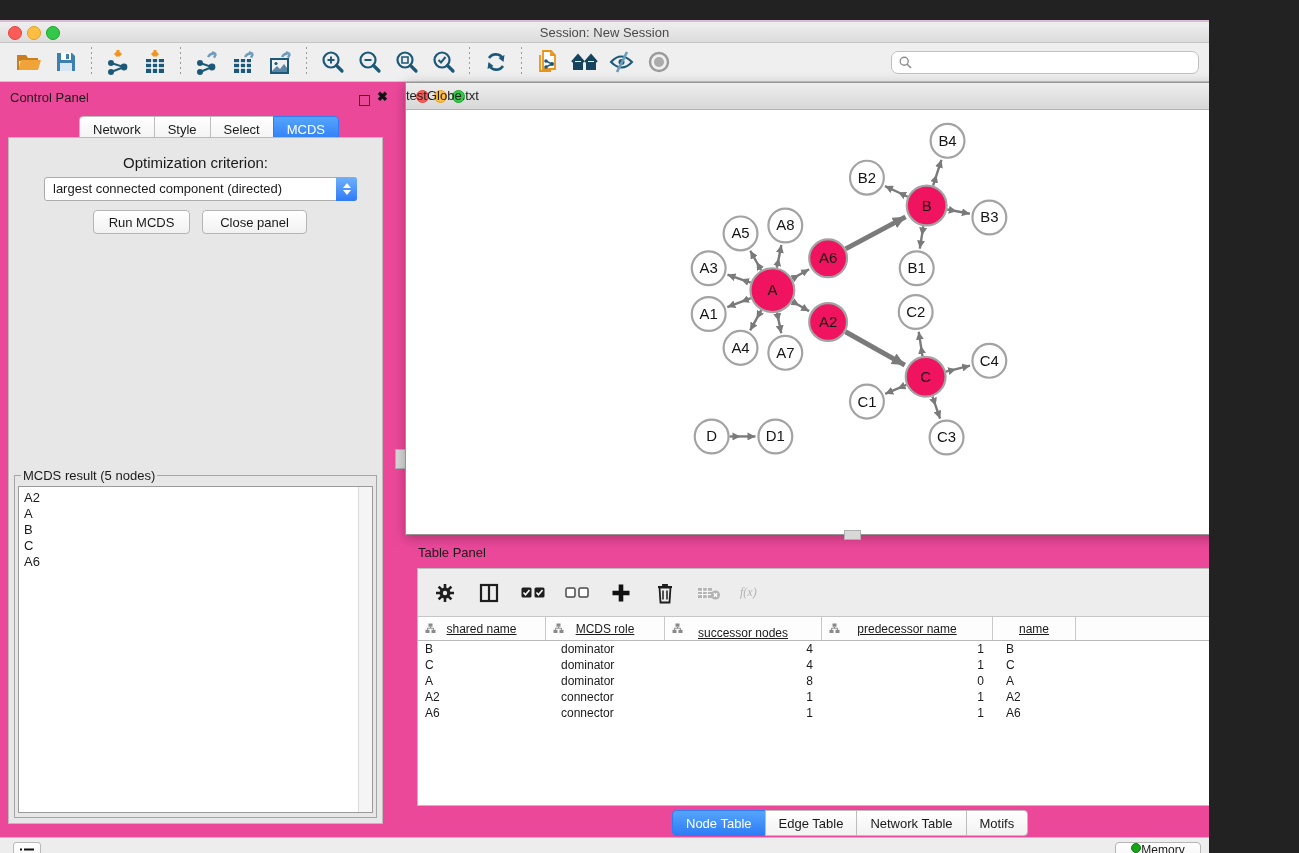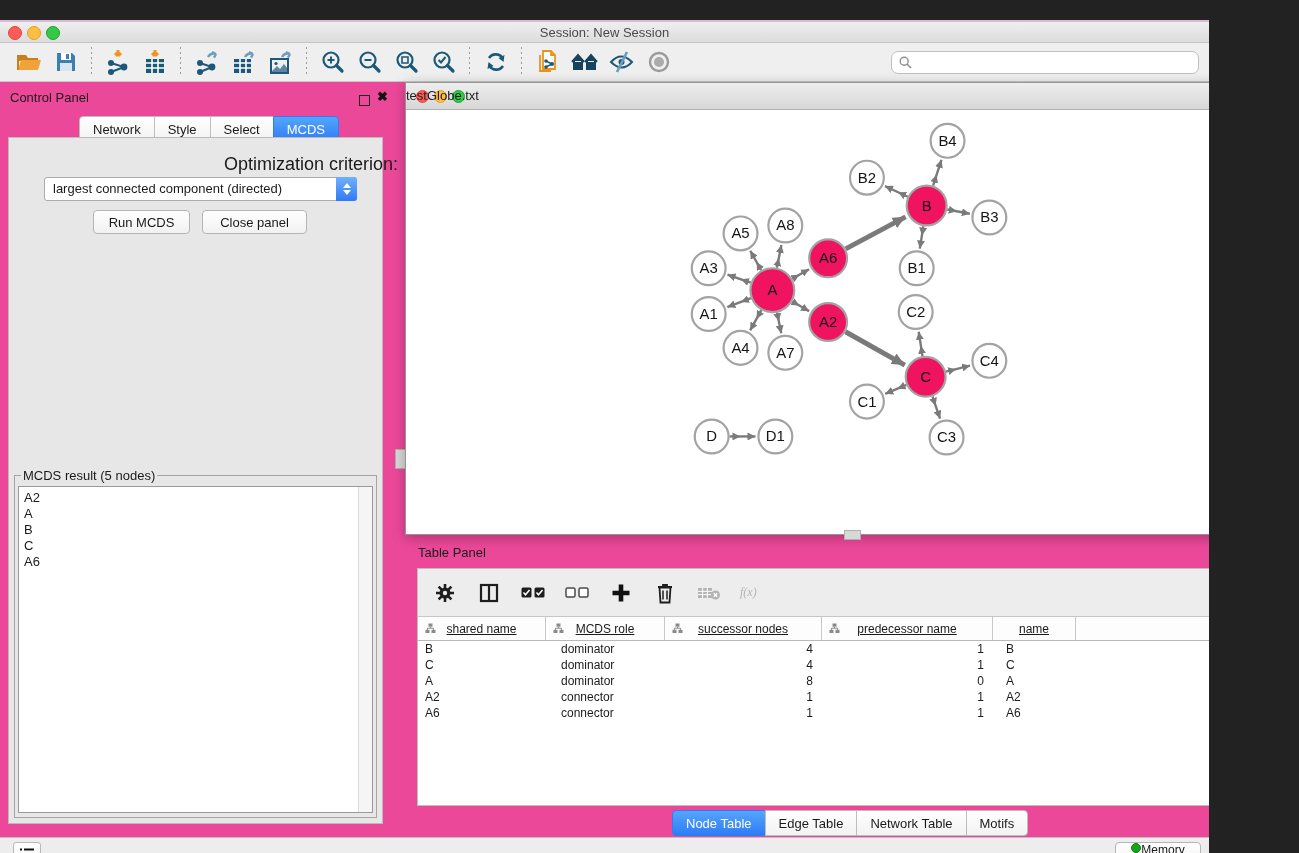--- a/index.html
+++ b/index.html
@@ -29,21 +29,21 @@
   .cp-title{position:absolute;left:10px;top:8px;font-size:13px;}
   .float-ico{position:absolute;width:9px;height:9px;border:1.5px solid #222;background:transparent;}
   .close-ico{position:absolute;font-size:13px;font-weight:bold;color:#111;line-height:12px;}
   .cp-tabs{position:absolute;left:79px;top:34px;display:flex;height:21px;}
   .tab{background:linear-gradient(#FFFFFF,#F2F2F2);border:1px solid #BDBDBD;margin-left:-1px;
        font-size:13px;display:flex;align-items:center;justify-content:center;padding:12px 13px;color:#1a1a1a;}
   .tab:first-child{border-radius:4px 0 0 4px;margin-left:0;}
   .tab:last-child{border-radius:0 4px 4px 0;}
   .tab.selected{background:linear-gradient(#55A5FC,#2E7CF6);border-color:#2E7CF6;color:#fff;}
   .cp-inner{position:absolute;left:8px;top:55px;width:375px;height:687px;border:1px solid #BBBBBB;background:#E7E7E7;box-sizing:border-box;}
-  .opt-label{position:absolute;left:16px;top:16px;width:100%;text-align:right;font-size:18px;}
+  .opt-label{position:absolute;left:0;top:16px;width:100%;text-align:center;font-size:15px;}
   .dropdown{position:absolute;left:35px;top:39px;width:313px;height:24px;background:#fff;border:1px solid #ACACAC;
             border-radius:3px;box-sizing:border-box;font-size:13px;line-height:22px;padding-left:8px;}
   .dd-stepper{position:absolute;right:-1px;top:-1px;width:21px;height:24px;border-radius:0 3px 3px 0;
               background:linear-gradient(#6FB1FC,#2F7AF7);display:flex;flex-direction:column;align-items:center;justify-content:center;gap:2px;}
   .dd-up{width:0;height:0;border-left:4px solid transparent;border-right:4px solid transparent;border-bottom:5px solid #fff;}
   .dd-down{width:0;height:0;border-left:4px solid transparent;border-right:4px solid transparent;border-top:5px solid #fff;}
   .mac-btn{position:absolute;height:24px;background:linear-gradient(#FFFFFF,#F1F1F1);border:1px solid #B5B5B5;
            border-radius:4px;font-size:13px;display:flex;align-items:center;justify-content:center;box-sizing:border-box;font-family:"Liberation Sans",sans-serif;color:#1a1a1a;}
   fieldset.resultbox{position:absolute;left:5px;top:330px;width:363px;height:350px;border:1px solid #A5A5A5;
            margin:0;padding:0;box-sizing:border-box;background:transparent;}
@@ -442,21 +442,21 @@
           <div class="th" style="width: 119px;">
             <svg class="hicon" width="11" height="11" viewBox="0 0 11 11">
               <rect x="3.5" y="0.5" width="4" height="3.2" fill="#8a8a8a"></rect>
               <path d="M5.5 3.7 V5.2 M2.5 5.2 H8.5 M2.5 5.2 V6.8 M8.5 5.2 V6.8" stroke="#8a8a8a" fill="none"></path>
               <rect x="0.5" y="6.8" width="4" height="3.2" fill="#8a8a8a"></rect>
               <rect x="6.5" y="6.8" width="4" height="3.2" fill="#8a8a8a"></rect>
             </svg>
             <span></span>
             <span>MCDS role</span>
           </div>
-          <div class="th" style="width: 157px;">
+          <div class="th" style="width: 157px; align-items: flex-end;">
             <svg class="hicon" width="11" height="11" viewBox="0 0 11 11">
               <rect x="3.5" y="0.5" width="4" height="3.2" fill="#8a8a8a"></rect>
               <path d="M5.5 3.7 V5.2 M2.5 5.2 H8.5 M2.5 5.2 V6.8 M8.5 5.2 V6.8" stroke="#8a8a8a" fill="none"></path>
               <rect x="0.5" y="6.8" width="4" height="3.2" fill="#8a8a8a"></rect>
               <rect x="6.5" y="6.8" width="4" height="3.2" fill="#8a8a8a"></rect>
             </svg>
             <span></span>
             <span>successor nodes</span>
           </div>
           <div class="th" style="width: 171px;">

